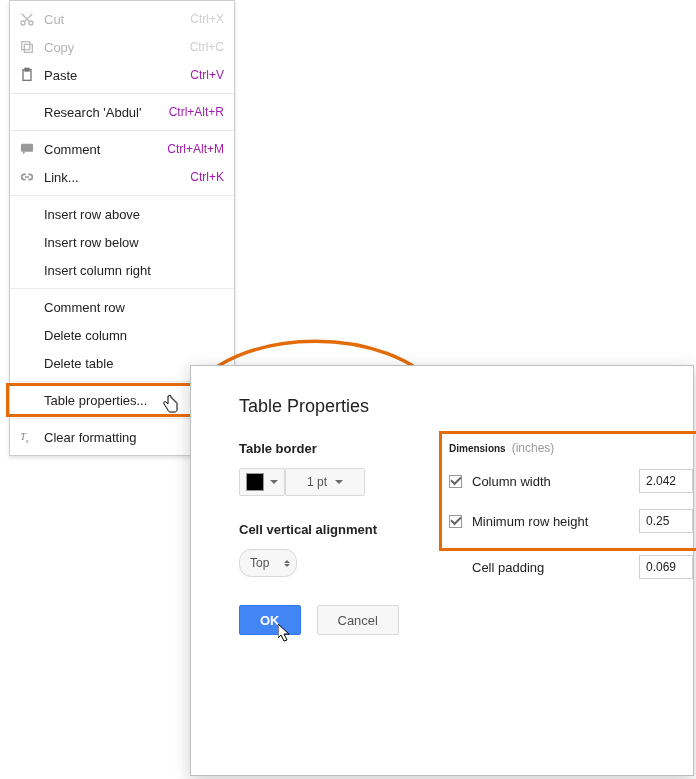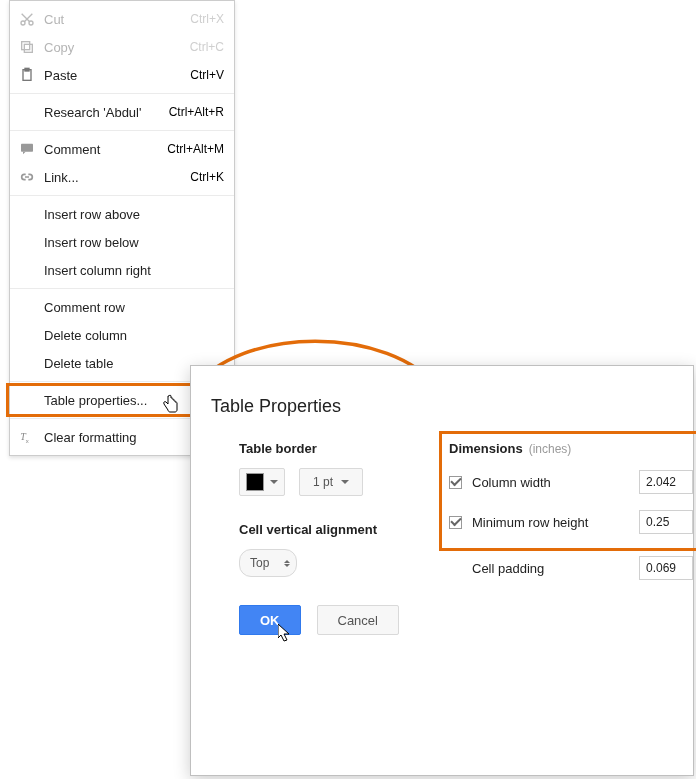--- a/index.html
+++ b/index.html
@@ -30,21 +30,21 @@
     display: flex;
     align-items: center;
     height: 28px;
     padding: 0 10px 0 34px;
     position: relative;
     color: #222;
     cursor: default;
   }
   .menu-item.disabled { color: #b5b5b5; }
   .menu-item .label { flex: 1; }
-  .menu-item .shortcut { color: #000000; font-size: 12px; }
+  .menu-item .shortcut { color: #a21caf; font-size: 12px; }
   .menu-item.disabled .shortcut { color: #cfcfcf; }
   .menu-sep { height: 1px; background: #ebebeb; margin: 4px 0; }
   .menu-icon {
     position: absolute;
     left: 8px;
     top: 50%;
     transform: translateY(-50%);
     width: 18px;
     height: 18px;
     display: flex;
@@ -86,21 +86,21 @@
     height: 411px;
     background: #fff;
     border: 1px solid #bfbfbf;
     box-shadow: 0 4px 16px rgba(0,0,0,.2);
     padding-top: 30px;
   }
   .dialog-title {
     font-size: 18px;
     font-weight: normal;
     margin: 0 0 24px 0;
-    padding-left: 20px;
+    padding-left: 48px;
     color: #222;
   }
   .dialog-body {
     display: flex;
     padding-left: 48px;
   }
   .left-col { width: 210px; }
   .right-col { flex: 1; position: relative; }
 
   .field-label {
@@ -139,22 +139,22 @@
     border-top: 4px solid #6c6c6c;
   }
 
   .pt-select {
     display: inline-flex;
     align-items: center;
     justify-content: center;
     border: 1px solid #d9d9d9;
     background: #f7f7f7;
     height: 28px;
-    width: 64px;
-    margin-left: 14px;
+    width: 80px;
+    margin-left: 0;
     border-radius: 2px;
     cursor: pointer;
     color: #555;
     font-size: 12px;
   }
   .pt-select .caret { margin-left: 8px; }
 
   .align-select {
     display: inline-flex;
     align-items: center;
@@ -181,21 +181,21 @@
   }
   .stepper-caret .up { border-bottom: 3px solid #6c6c6c; }
   .stepper-caret .down { border-top: 3px solid #6c6c6c; }
 
   .dim-label-row {
     display: flex;
     align-items: baseline;
     gap: 6px;
     margin-bottom: 14px;
   }
-  .dim-label-row .bold { font-weight: bold; font-size: 13px; color: #222; }
+  .dim-label-row .bold { font-weight: bold; font-size: 10px; color: #222; }
   .dim-label-row .unit { color: #9a9a9a; font-size: 12px; }
 
   .dim-row {
     display: flex;
     align-items: center;
     margin-bottom: 16px;
   }
   .checkbox {
     width: 13px; height: 13px;
     border: 1px solid #999;

